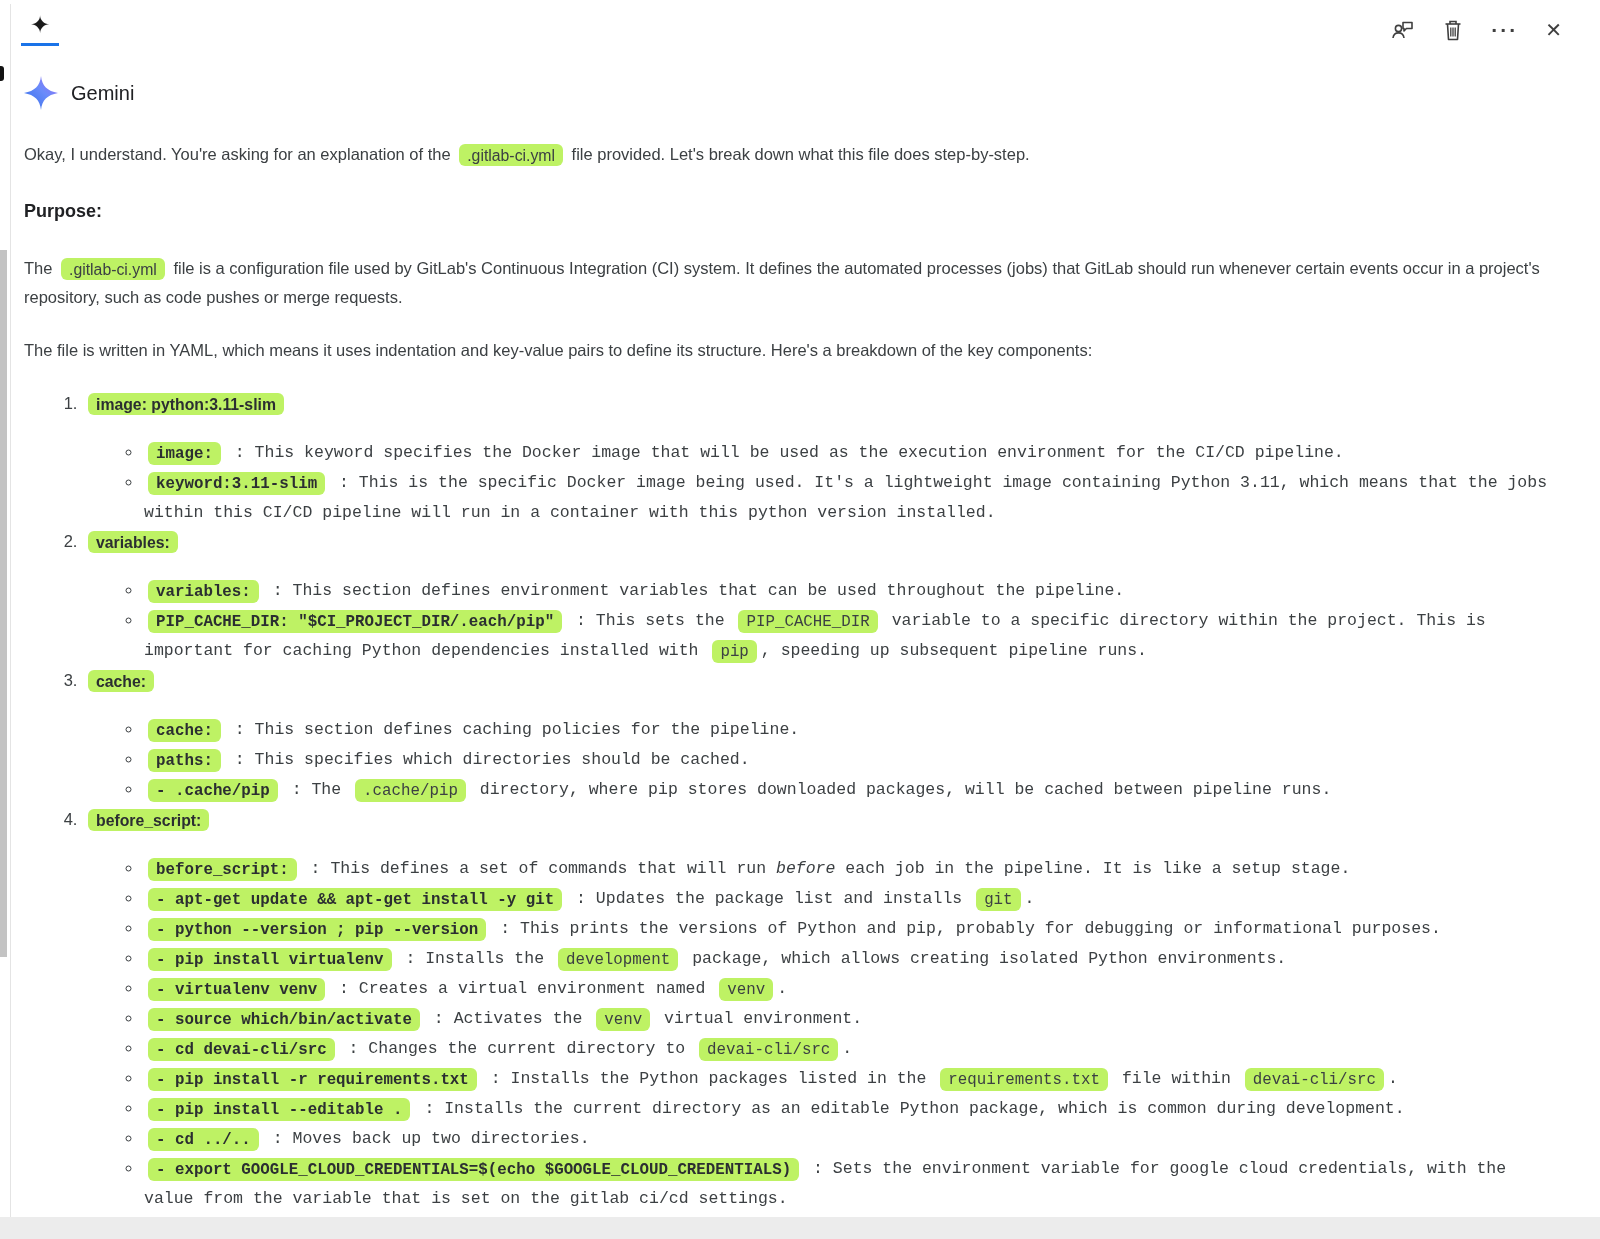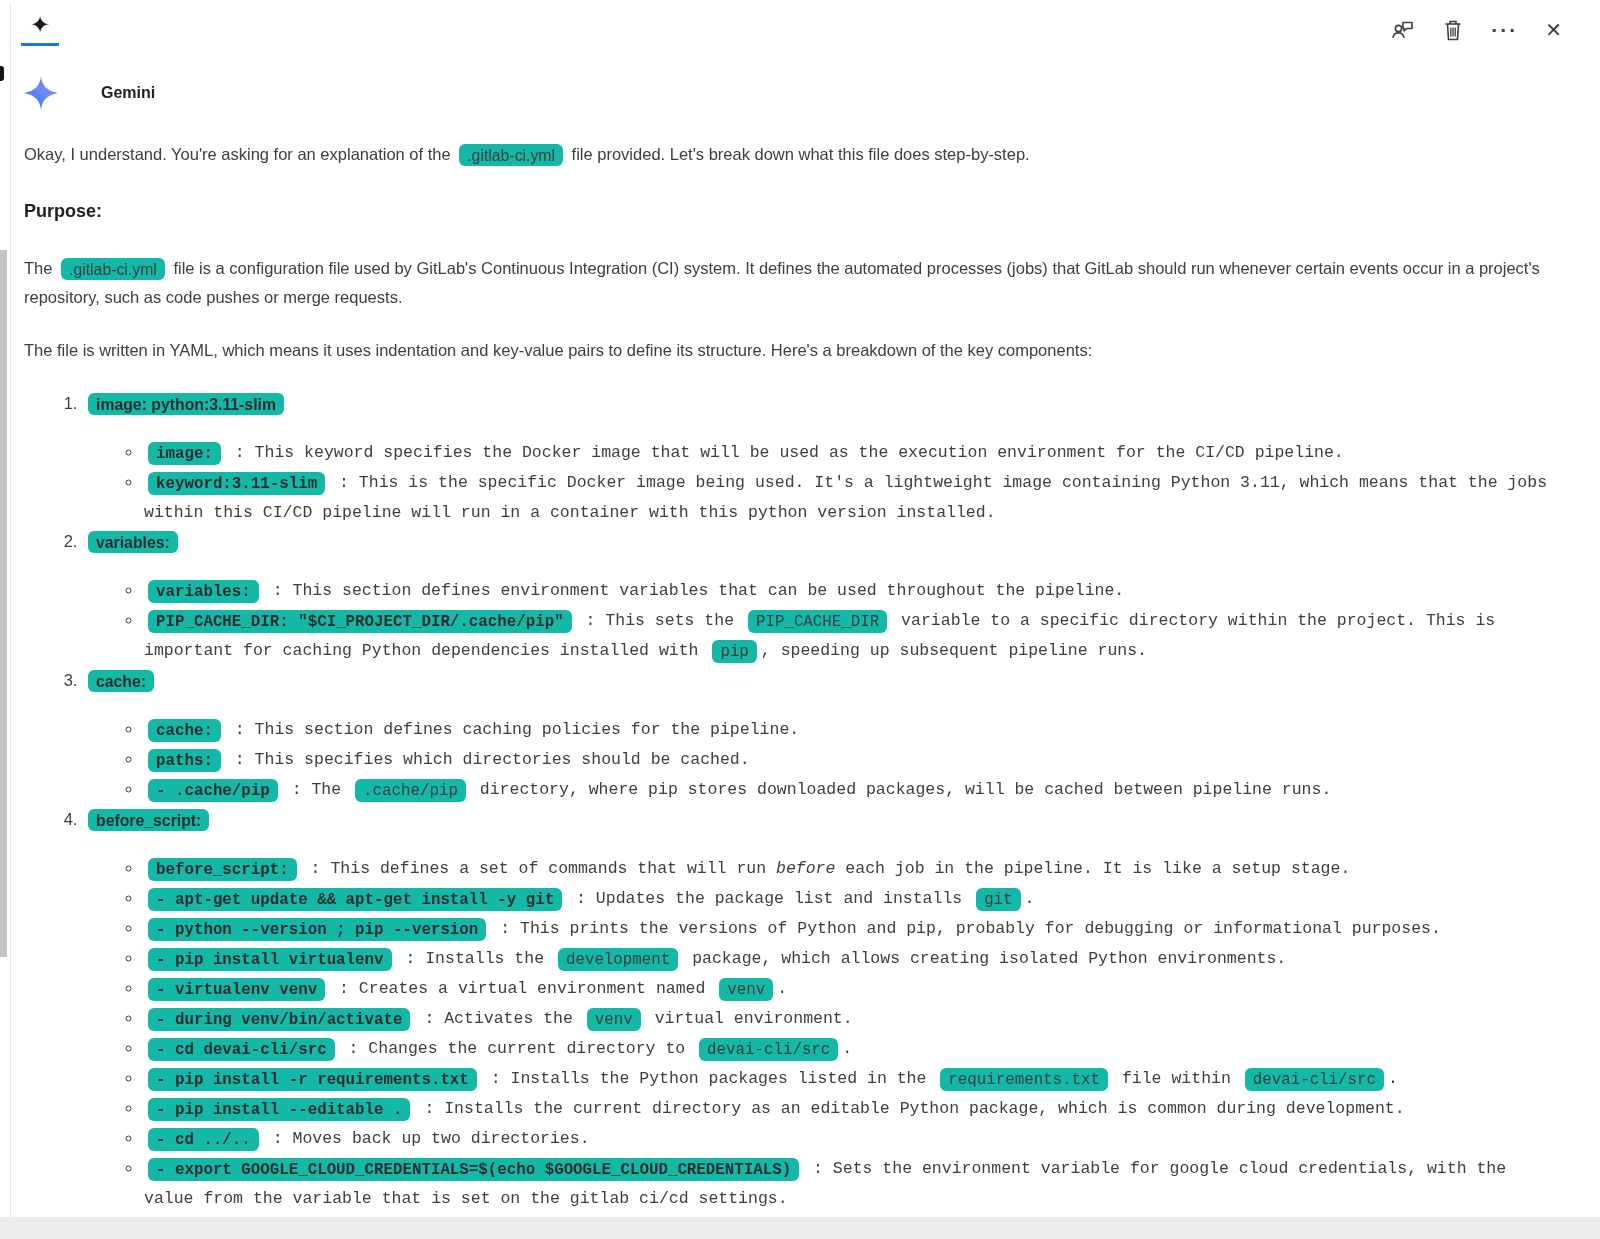--- a/index.html
+++ b/index.html
@@ -17,31 +17,31 @@
   .tab{display:inline-block;margin-left:21px;padding:13px 9px 6px;border-bottom:3px solid #1a73e8;cursor:pointer;}
   .tab-icon{font-size:24px;line-height:24px;color:#1b1b1b;display:block;}
   .topbar-actions{position:absolute;top:17px;right:38px;display:flex;align-items:center;gap:27px;}
   .icon-btn{background:none;border:none;padding:0;margin:0;cursor:pointer;color:#3f3f3f;display:flex;align-items:center;justify-content:center;height:26px;}
   .icon-btn svg{display:block;}
   .glyph-more{font-size:21px;letter-spacing:2px;color:#3f3f3f;line-height:20px;font-weight:700;}
   .glyph-close{font-size:20px;color:#3f3f3f;line-height:20px;}
   
   .content{padding:16px 40px 0 24px;}
   .gemini-header{display:flex;align-items:center;gap:13px;padding:2px 0 6px;}
-  .gemini-name{font-size:16px;font-weight:700;color:#202124;margin-left:30px;}
+  .gemini-name{font-size:20px;font-weight:400;color:#202124;}
   .message-body{font-size:16.5px;line-height:29px;}
   .message-body p.para{margin:24px 0;}
   .message-body p.hdg{margin:28px 0;font-weight:700;font-size:18px;color:#202124;}
   .message-body ol{margin:24px 0;padding-left:58px;}
   .message-body ol > li{padding-left:2px;}
   .message-body ul{list-style-type:circle;margin:20px 0 0;padding-left:58px;}
   .message-body ul > li{padding-left:2px;font-family:Liberation Mono, monospace;}
   .message-body li::marker{color:#3c4043;}
   .chip{
-    background:#14b8a6;border-radius:6px;padding:2.5px 8px;margin:0 4px;
+    background:#bef264;border-radius:6px;padding:2.5px 8px;margin:0 4px;
     font-size:15.8px;color:#3c4043;white-space:nowrap;
   }
   .chip.b{font-weight:700;color:#2b2e31;text-align:right;}
   .bottom-strip{position:absolute;left:0;right:0;bottom:0;height:22px;background:#ececec;z-index:6;}
 </style>
 </head>
 <body>
 
 <div class="window">
   <div class="top-strip"></div>
@@ -105,34 +105,34 @@
         <p class="hdg">Purpose:</p>
         <p class="para">The <span class="chip">.gitlab-ci.yml</span> file is a configuration file used by GitLab's Continuous Integration (CI) system. It defines the automated processes (jobs) that GitLab should run whenever certain events occur in a project's repository, such as code pushes or merge requests.</p>
         <p class="para">The file is written in YAML, which means it uses indentation and key-value pairs to define its structure. Here's a breakdown of the key components:</p>
         <ol>
           <li><span class="chip b">image: python:3.11-slim</span><ul>
               <li><span class="chip b">image:</span> : This keyword specifies the Docker image that will be used as the execution environment for the CI/CD pipeline.</li>
               <li><span class="chip b">keyword:3.11-slim</span> : This is the specific Docker image being used. It's a lightweight image containing Python 3.11, which means that the jobs within this CI/CD pipeline will run in a container with this python version installed.</li>
             </ul></li>
           <li><span class="chip b">variables:</span><ul>
               <li><span class="chip b">variables:</span> : This section defines environment variables that can be used throughout the pipeline.</li>
-              <li><span class="chip b">PIP_CACHE_DIR: "$CI_PROJECT_DIR/.cache/pip"</span> : This sets the <span class="chip">PIP_CACHE_DIR</span> variable to a specific directory within the project. This is important for caching Python dependencies installed with <span class="chip">pip</span>, speeding up subsequent pipeline runs.</li>
+              <li><span class="chip b">PIP_CACHE_DIR: "$CI_PROJECT_DIR/.each/pip"</span> : This sets the <span class="chip">PIP_CACHE_DIR</span> variable to a specific directory within the project. This is important for caching Python dependencies installed with <span class="chip">pip</span>, speeding up subsequent pipeline runs.</li>
             </ul></li>
           <li><span class="chip b">cache:</span><ul>
               <li><span class="chip b">cache:</span> : This section defines caching policies for the pipeline.</li>
               <li><span class="chip b">paths:</span> : This specifies which directories should be cached.</li>
               <li><span class="chip b">- .cache/pip</span> : The <span class="chip">.cache/pip</span> directory, where pip stores downloaded packages, will be cached between pipeline runs.</li>
             </ul></li>
           <li><span class="chip b">before_script:</span><ul>
               <li><span class="chip b">before_script:</span> : This defines a set of commands that will run  <em>before</em>  each job in the pipeline. It is like a setup stage.</li>
               <li><span class="chip b">- apt-get update &amp;&amp; apt-get install -y git</span> : Updates the package list and installs <span class="chip">git</span>.</li>
               <li><span class="chip b">- python --version ; pip --version</span> : This prints the versions of Python and pip, probably for debugging or informational purposes.</li>
               <li><span class="chip b">- pip install virtualenv</span> : Installs the <span class="chip">development</span> package, which allows creating isolated Python environments.</li>
               <li><span class="chip b">- virtualenv venv</span> : Creates a virtual environment named <span class="chip">venv</span>.</li>
-              <li><span class="chip b">- during venv/bin/activate</span> : Activates the <span class="chip">venv</span> virtual environment.</li>
+              <li><span class="chip b">- source which/bin/activate</span> : Activates the <span class="chip">venv</span> virtual environment.</li>
               <li><span class="chip b">- cd devai-cli/src</span> : Changes the current directory to <span class="chip">devai-cli/src</span>.</li>
               <li><span class="chip b">- pip install -r requirements.txt</span> : Installs the Python packages listed in the <span class="chip">requirements.txt</span> file within <span class="chip">devai-cli/src</span>.</li>
               <li><span class="chip b">- pip install --editable .</span> : Installs the current directory as an editable Python package, which is common during development.</li>
               <li><span class="chip b">- cd ../..</span> : Moves back up two directories.</li>
               <li><span class="chip b">- export GOOGLE_CLOUD_CREDENTIALS=$(echo $GOOGLE_CLOUD_CREDENTIALS)</span> : Sets the environment variable for google cloud credentials, with the value from the variable that is set on the gitlab ci/cd settings.</li>
             </ul></li>
         </ol>
       </div>
   </div>
 

